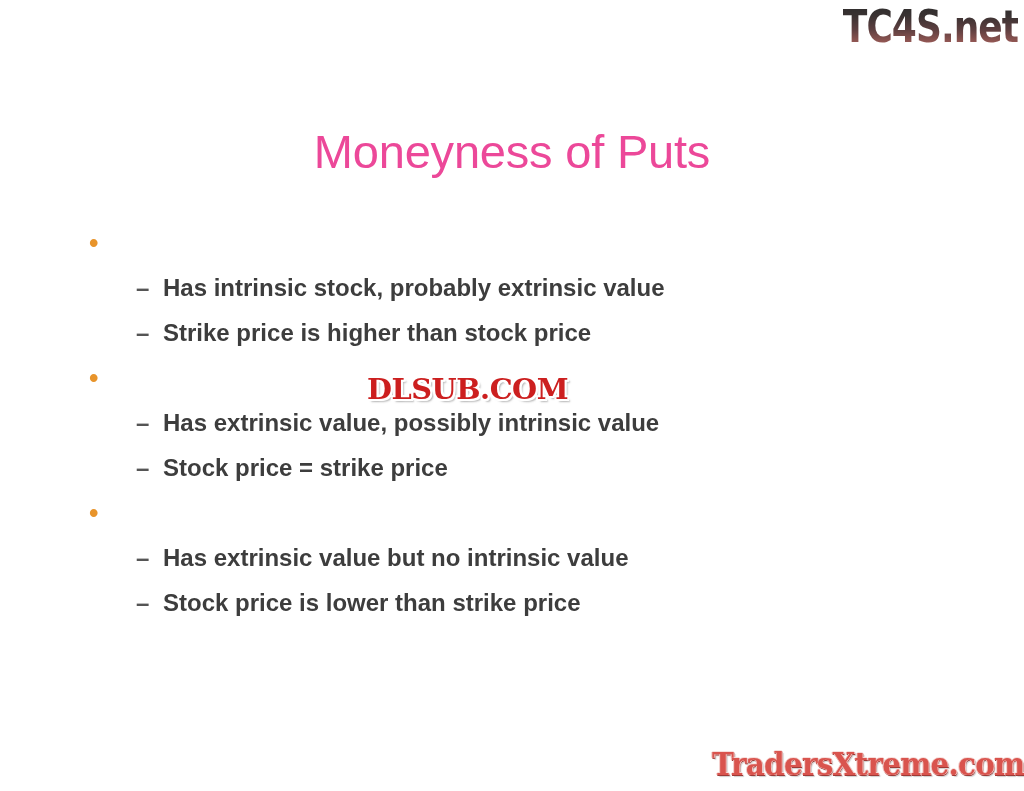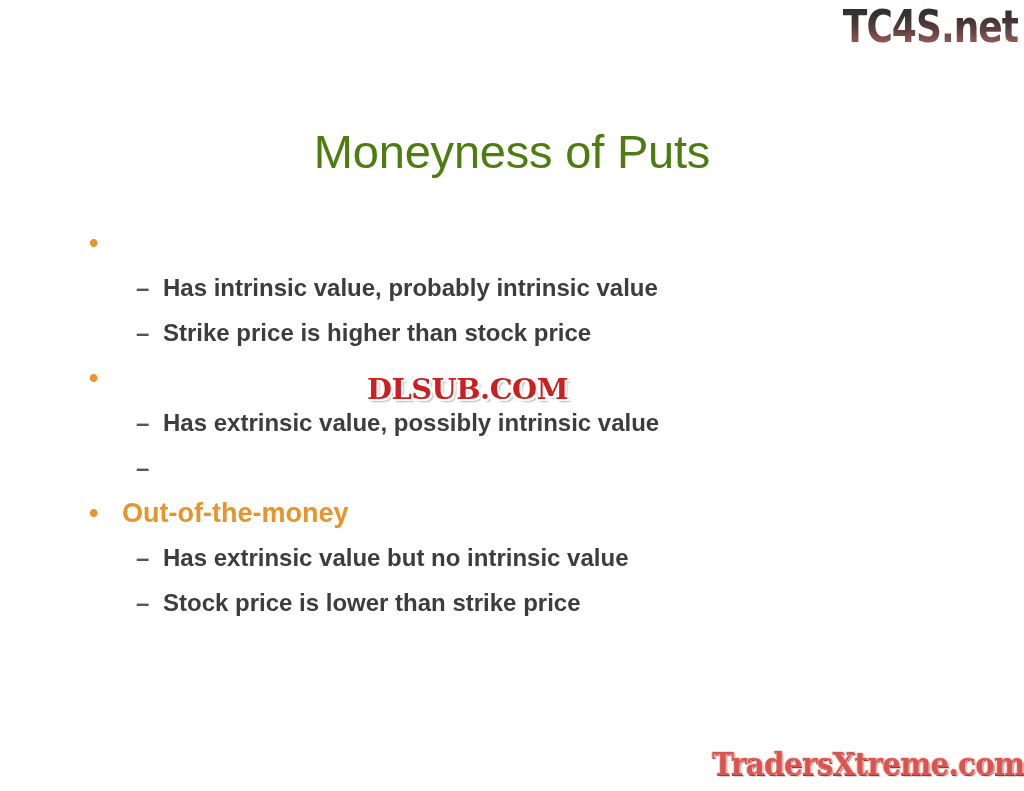--- a/index.html
+++ b/index.html
@@ -72,21 +72,21 @@
   
   #slide-title {
     position: absolute;
     left: 0;
     top: 124px;
     width: 1024px;
     text-align: center;
     font-family: "Liberation Sans", sans-serif;
     font-size: 47px;
     font-weight: normal;
-    color: #4d7c0f;
+    color: #ec4899;
     letter-spacing: -0.2px;
     line-height: 56px;
     white-space: nowrap;
   }
 
   
   #body-list {
     position: absolute;
     left: 0;
     top: 224px;
@@ -203,41 +203,41 @@
 
   <div id="slide-title">Moneyness of Puts</div>
 
   <div id="body-list">
 
     <div class="bullet-l1">
       <span class="dot">•</span>
     </div>
     <div class="bullet-l2">
       <span class="dash">–</span>
-      <span>Has intrinsic value, probably intrinsic value</span>
+      <span>Has intrinsic stock, probably extrinsic value</span>
     </div>
     <div class="bullet-l2">
       <span class="dash">–</span>
       <span>Strike price is higher than stock price</span>
     </div>
 
     <div class="bullet-l1">
       <span class="dot">•</span>
     </div>
     <div class="bullet-l2">
       <span class="dash">–</span>
       <span>Has extrinsic value, possibly intrinsic value</span>
     </div>
     <div class="bullet-l2">
       <span class="dash">–</span>
+      <span>Stock price = strike price</span>
     </div>
 
     <div class="bullet-l1">
       <span class="dot">•</span>
-      <span>Out-of-the-money</span>
     </div>
     <div class="bullet-l2">
       <span class="dash">–</span>
       <span>Has extrinsic value but no intrinsic value</span>
     </div>
     <div class="bullet-l2">
       <span class="dash">–</span>
       <span>Stock price is lower than strike price</span>
     </div>
 

